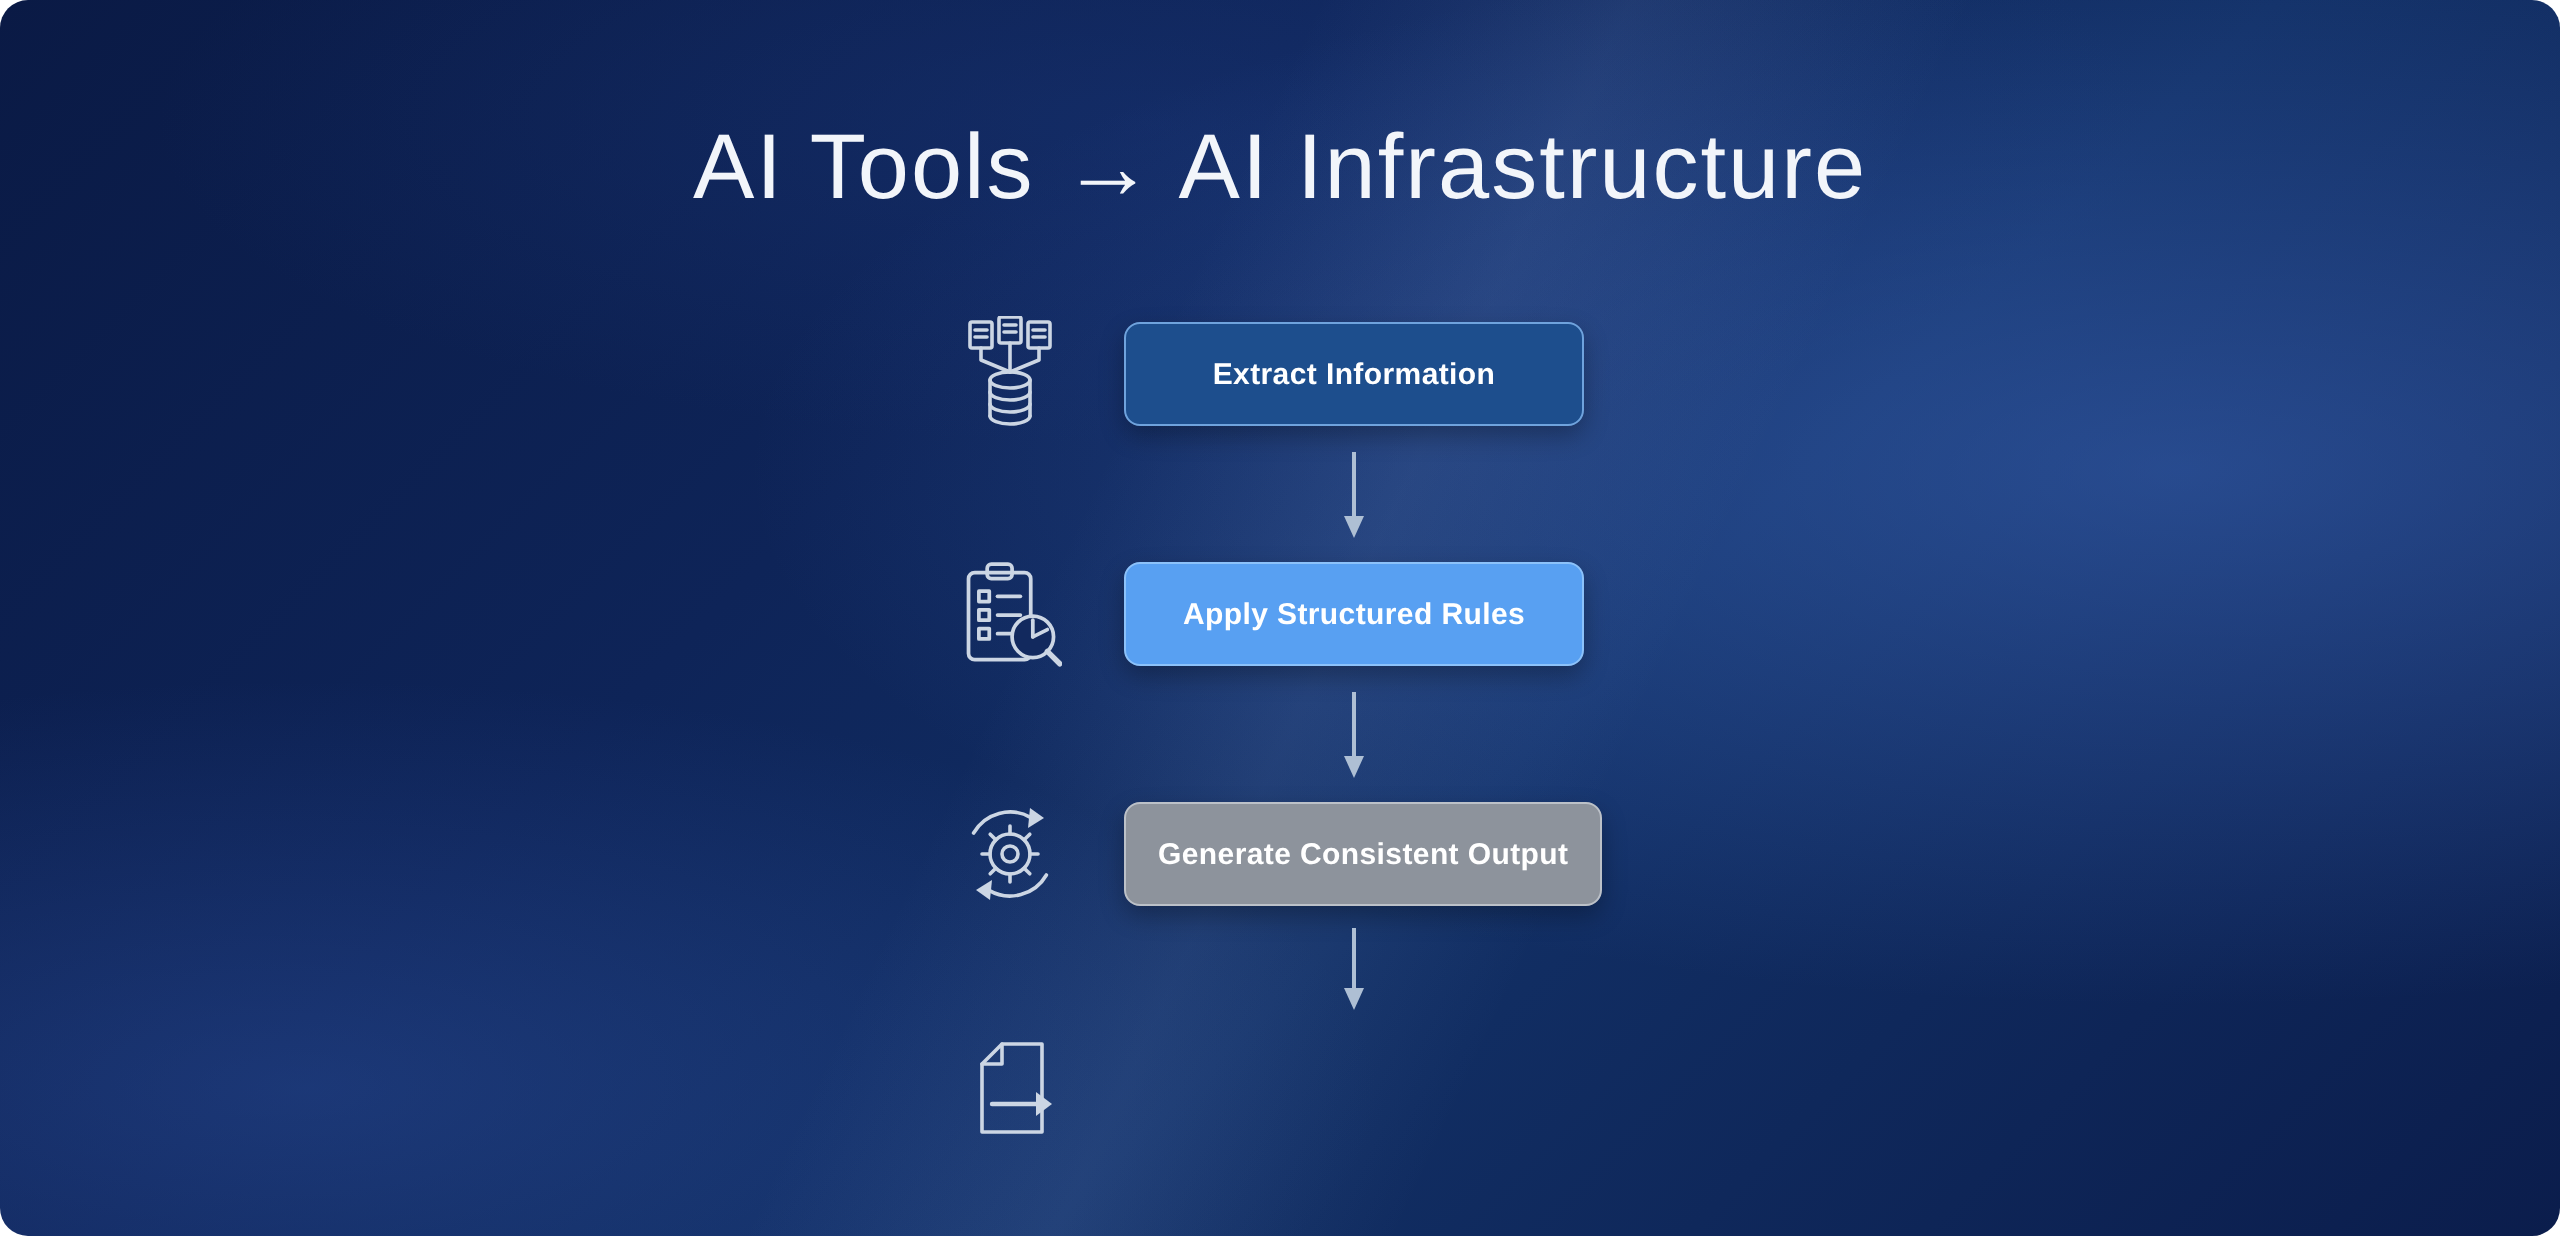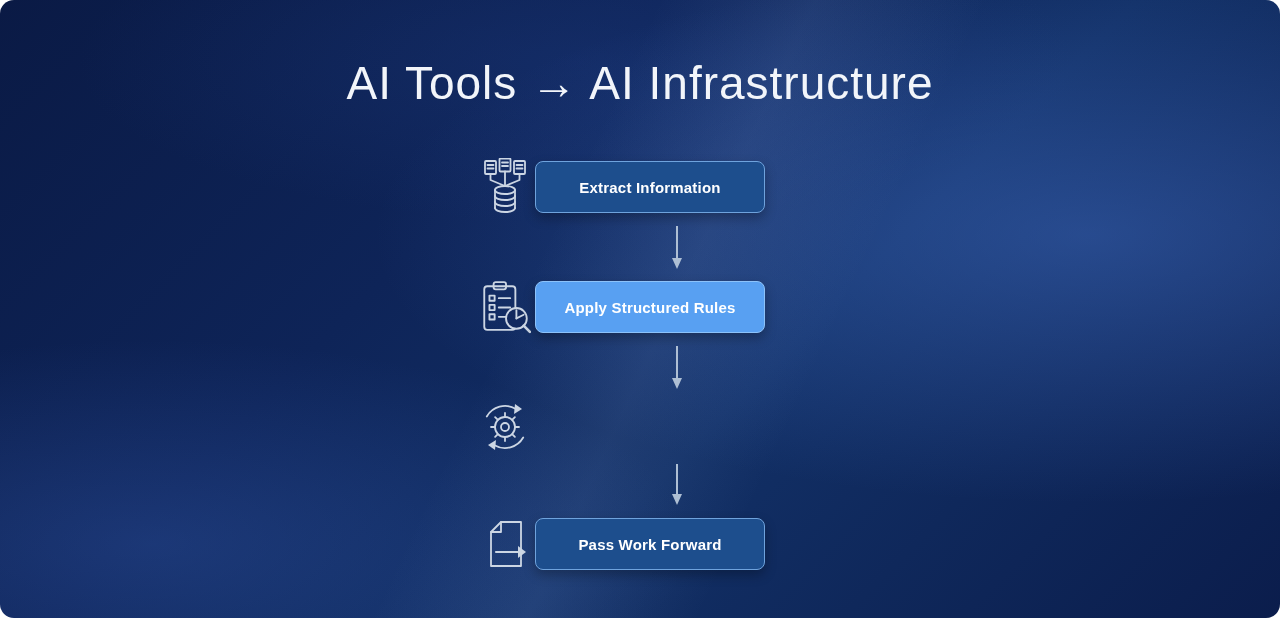--- a/index.html
+++ b/index.html
@@ -39,20 +39,21 @@
     font-weight: 500;
     letter-spacing: 1px;
   }
   .flow { position: absolute; inset: 0; }
   .row {
     position: absolute;
     left: 475px;
     height: 60px;
     display: flex;
     align-items: center;
+    gap: 27px;
   }
   .row-1 { top: 157px; }
   .row-2 { top: 277px; }
   .row-3 { top: 397px; }
   .row-4 { top: 514px; }
   .icon-box {
     width: 60px;
     height: 60px;
     display: flex;
     align-items: center;
@@ -167,33 +168,33 @@
           <line x1="39" y1="29" x2="43" y2="29"></line>
           <line x1="19" y1="29" x2="15" y2="29"></line>
           <line x1="29" y1="19" x2="29" y2="15"></line>
           <line x1="29" y1="39" x2="29" y2="43"></line>
           <line x1="36.1" y1="21.9" x2="38.9" y2="19.1"></line>
           <line x1="21.9" y1="21.9" x2="19.1" y2="19.1"></line>
           <line x1="36.1" y1="36.1" x2="38.9" y2="38.9"></line>
           <line x1="21.9" y1="36.1" x2="19.1" y2="38.9"></line>
         </svg>
       </span>
+      <div class="btn btn-gray">Generate Consistent Output</div>
     </div>
 
     <svg class="connector conn-3" width="14" height="44" viewBox="0 0 14 44">
       <line x1="7" y1="2" x2="7" y2="33" stroke="#aebfd4" stroke-width="2"></line>
       <polygon points="2,32 12,32 7,43" fill="#aebfd4"></polygon>
     </svg>
 
     <div class="row row-4">
       <span class="icon-box">
         <svg width="46" height="50" viewBox="0 0 46 50">
           <path d="M39,3 H19 L9,13 V47 H39 Z"></path>
           <polyline points="19,3 19,13 9,13"></polyline>
           <line x1="14" y1="33" x2="38" y2="33" stroke-width="2.2"></line>
           <polygon points="44,33 36,27 36,39" fill="#ccd6e4" stroke="none"></polygon>
         </svg>
       </span>
-      <div class="btn btn-dark">Pass Work Forward</div>
     </div>
 
   </div>
 </div>
 
 </body></html>

